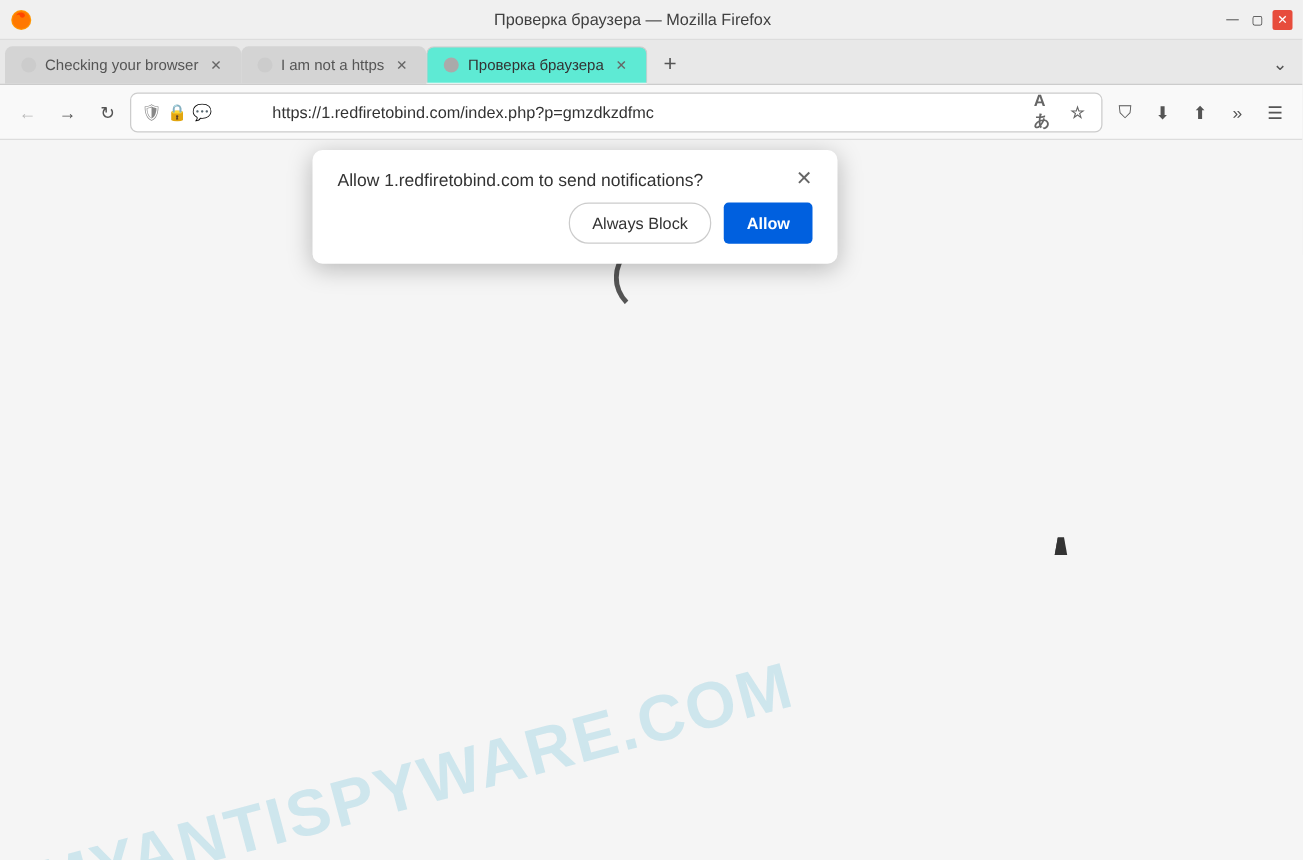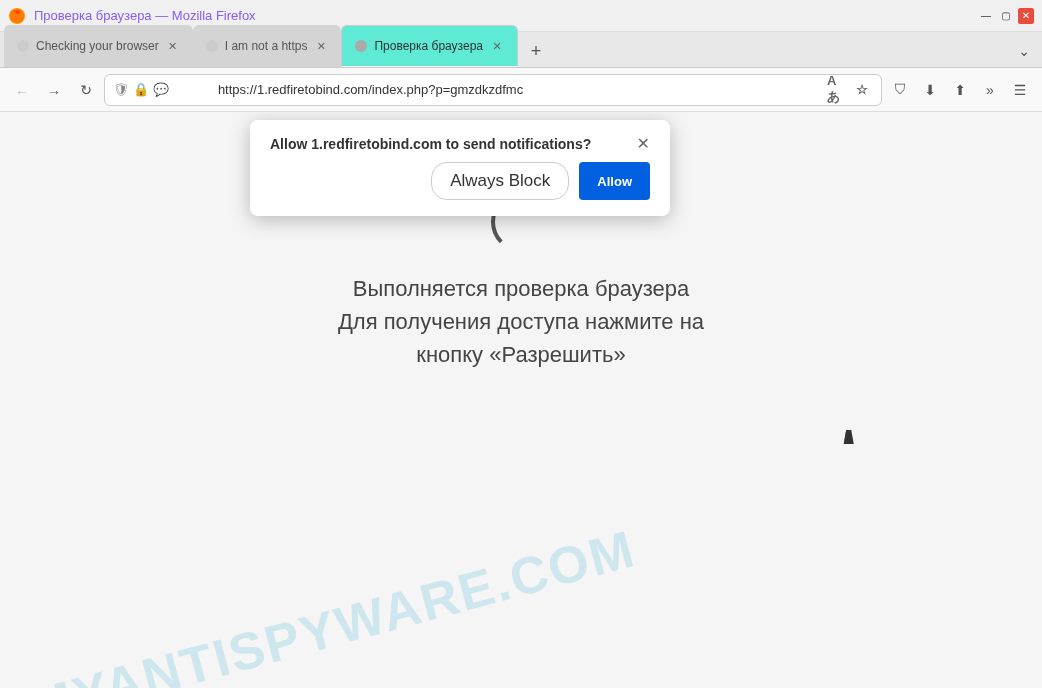--- a/index.html
+++ b/index.html
@@ -16,23 +16,23 @@
       height: 32px;
       background: #f0f0f0;
       display: flex;
       align-items: center;
       justify-content: space-between;
       padding: 0 8px;
       border-bottom: 1px solid #ddd;
     }
     .titlebar-title {
       flex: 1;
-      text-align: left;
-      font-size: 13px;
-      color: #8b5cf6;
+      text-align: center;
+      font-size: 13px;
+      color: #404040;
     }
     .titlebar-controls {
       display: flex;
       gap: 4px;
     }
     .titlebar-btn {
       width: 16px;
       height: 16px;
       border-radius: 2px;
       border: none;
@@ -54,21 +54,21 @@
     
     .tabbar {
       height: 36px;
       background: #e8e8e8;
       display: flex;
       align-items: flex-end;
       padding: 0 4px;
       border-bottom: 1px solid #ccc;
     }
     .tab {
-      height: 42px;
+      height: 30px;
       padding: 0 12px;
       display: flex;
       align-items: center;
       gap: 6px;
       font-size: 12px;
       border-radius: 6px 6px 0 0;
       cursor: pointer;
       max-width: 200px;
       position: relative;
     }
@@ -215,21 +215,21 @@
     }
     .popup-header {
       display: flex;
       align-items: flex-start;
       justify-content: space-between;
       margin-bottom: 10px;
     }
     .popup-title {
       font-size: 14px;
       color: #333;
-      font-weight: 700;
+      font-weight: 400;
     }
     .popup-close {
       background: none;
       border: none;
       cursor: pointer;
       font-size: 16px;
       color: #666;
       margin-left: 8px;
       line-height: 1;
     }
@@ -244,21 +244,21 @@
     .popup-buttons {
       display: flex;
       justify-content: flex-end;
       gap: 10px;
     }
     .btn-always-block {
       padding: 8px 18px;
       border: 1px solid #ccc;
       background: white;
       border-radius: 16px;
-      font-size: 17px;
+      font-size: 13px;
       cursor: pointer;
       color: #333;
     }
     .btn-allow {
       padding: 8px 18px;
       border: none;
       background: #0060df;
       color: white;
       border-radius: 4px;
       font-size: 13px;
@@ -407,24 +407,17 @@
     <div class="popup-buttons">
       <button class="btn-always-block">Always Block</button>
       <button class="btn-allow">Allow</button>
     </div>
   </div>
 
   <div class="spinner-container">
     <div class="spinner"></div>
   </div>
 
-  <div class="page-text">
-    <div class="page-text-main">
-      <span>Выполняется проверка браузера</span><br>
-      <span>Для получения доступа нажмите на</span><br>
-      <span>кнопку «Разрешить»</span>
-    </div>
-  </div>
 
   <div class="watermark">MYANTISPYWARE.COM</div>
 
   <div class="cursor"></div>
 </div>
 
 </body></html>

